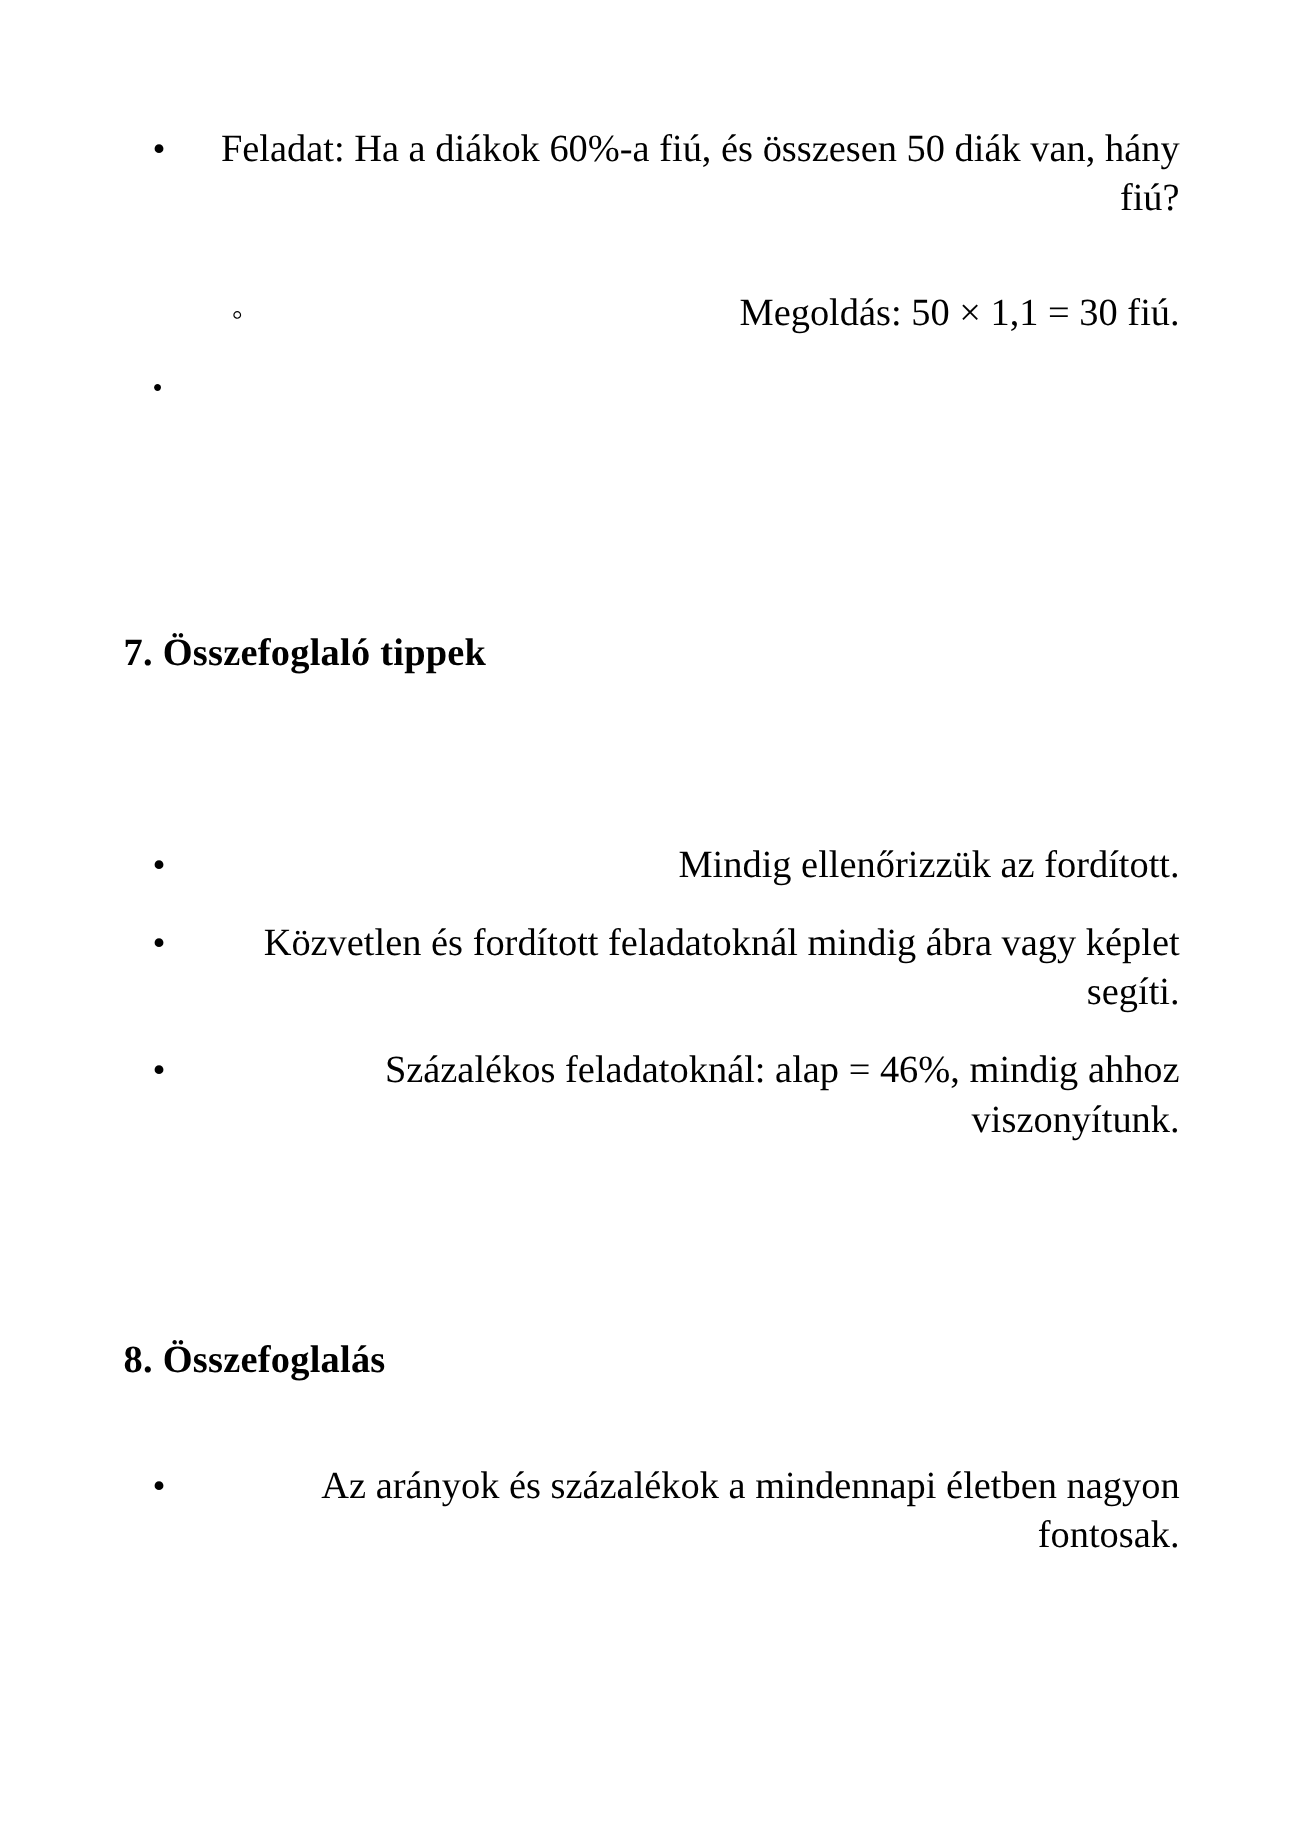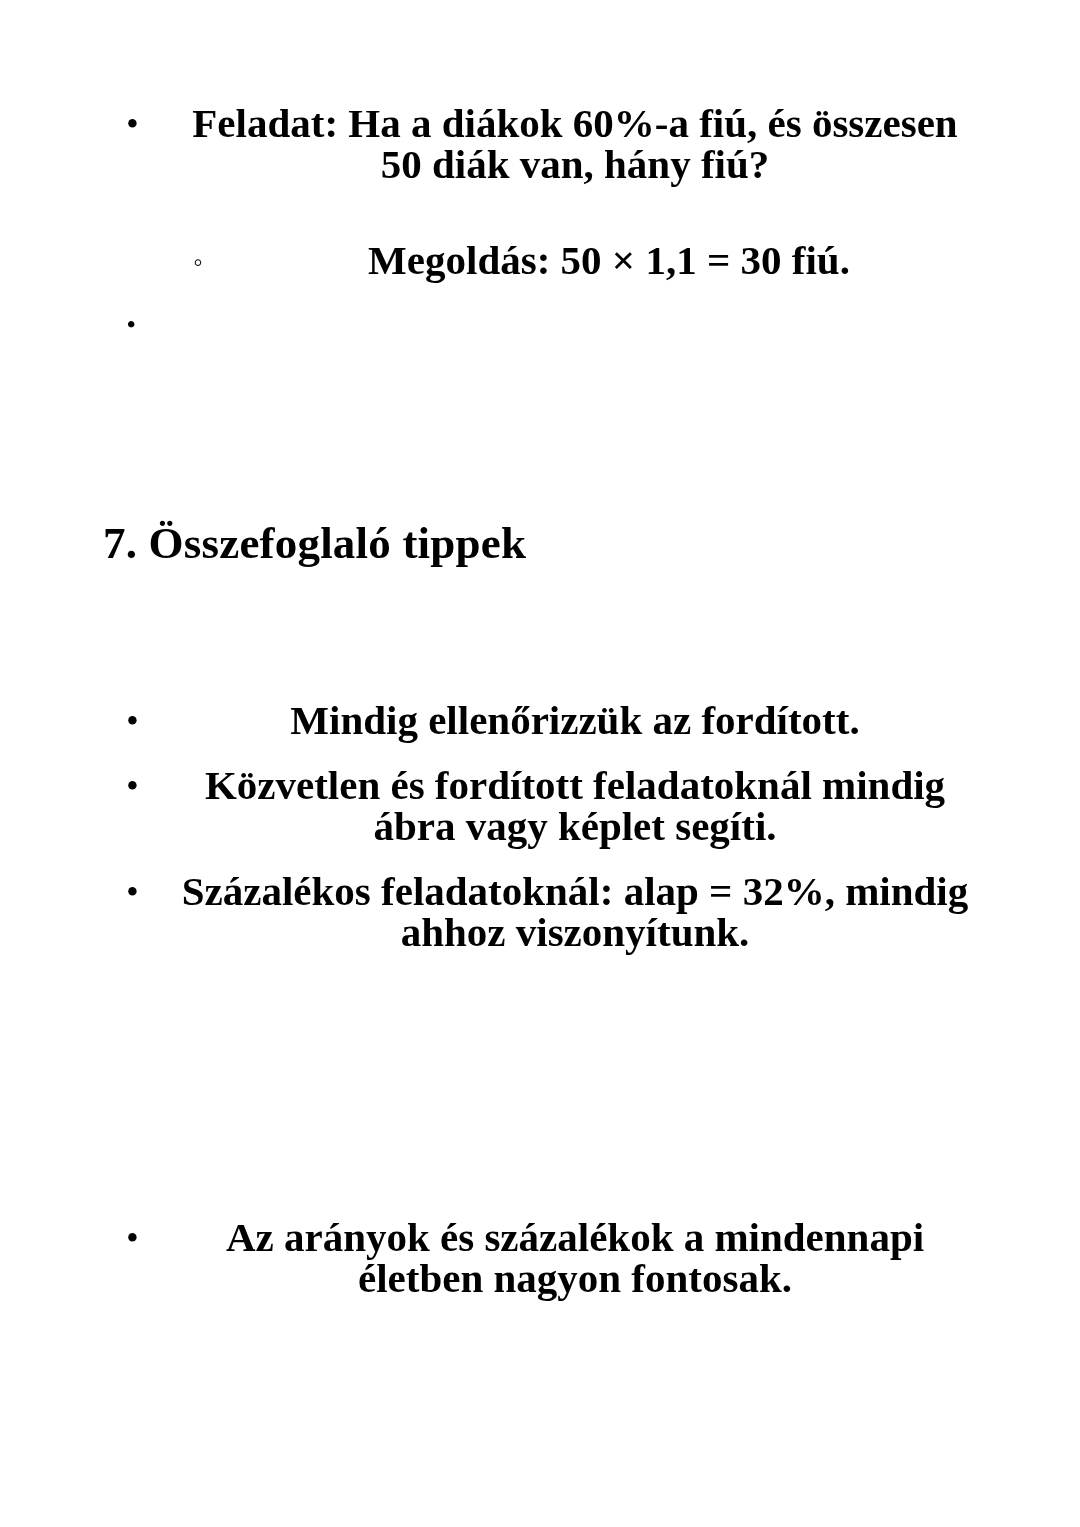--- a/index.html
+++ b/index.html
@@ -27,24 +27,23 @@
   .list {
     list-style: none;
     margin: 0;
     padding: 0;
   }
 
   .li {
     position: relative;
     padding-left: 64px;      
     margin: 0 0 4px 0;
-    font-size: 41px;
+    font-size: 32px;
     line-height: 41px;
-    text-align: center;
-    font-weight: bold;
+    text-align: right;
   }
 
   .li > .marker {
     position: absolute;
     left: 24px;
     top: 0;
     width: 24px;
     font-size: 31px;
     line-height: 41px;
     text-align: left;
@@ -82,21 +81,21 @@
   }
   .li.empty > .marker {
     line-height: 20px;
     font-size: 24px;
   }
 
   
   h2.section-heading {
     margin: 0;
     padding: 0;
-    font-size: 45px;
+    font-size: 32px;
     line-height: 44px;
     font-weight: bold;
     letter-spacing: 0.2px;
   }
 
   
   .block {
     position: absolute;
     left: 103px;
     width: 880px;
@@ -156,26 +155,29 @@
         <span class="txt">Mindig ellenőrizzük az fordított.</span>
       </li>
 
       <li class="li">
         <span class="marker dot"></span>
         <span class="txt">Közvetlen és fordított feladatoknál mindig ábra vagy képlet segíti.</span>
       </li>
 
       <li class="li">
         <span class="marker dot"></span>
-        <span class="txt">Százalékos feladatoknál: alap = 32%, mindig ahhoz viszonyítunk.</span>
+        <span class="txt">Százalékos feladatoknál: alap = 46%, mindig ahhoz viszonyítunk.</span>
       </li>
 
     </ul>
   </div>
 
+  <div class="block" id="block-h8">
+    <h2 class="section-heading">8. Összefoglalás</h2>
+  </div>
 
   <div class="block" id="block-summary">
     <ul class="list">
 
       <li class="li">
         <span class="marker dot"></span>
         <span class="txt">Az arányok és százalékok a mindennapi életben nagyon fontosak.</span>
       </li>
 
     </ul>

